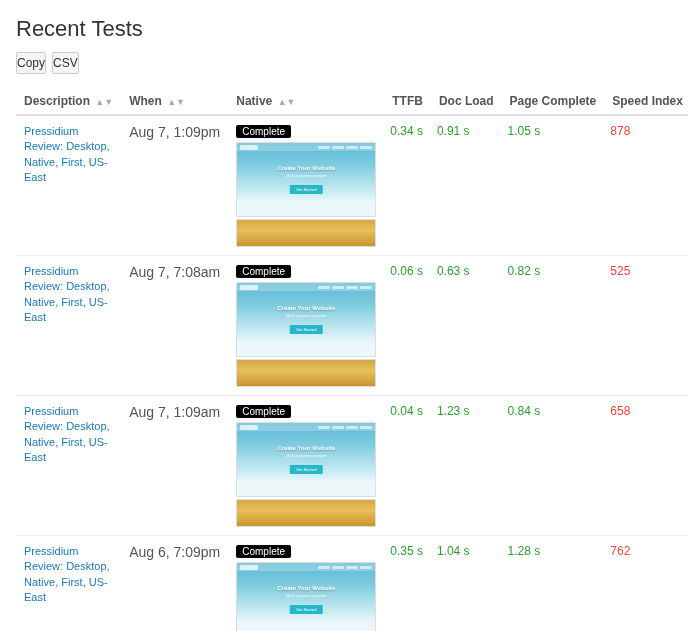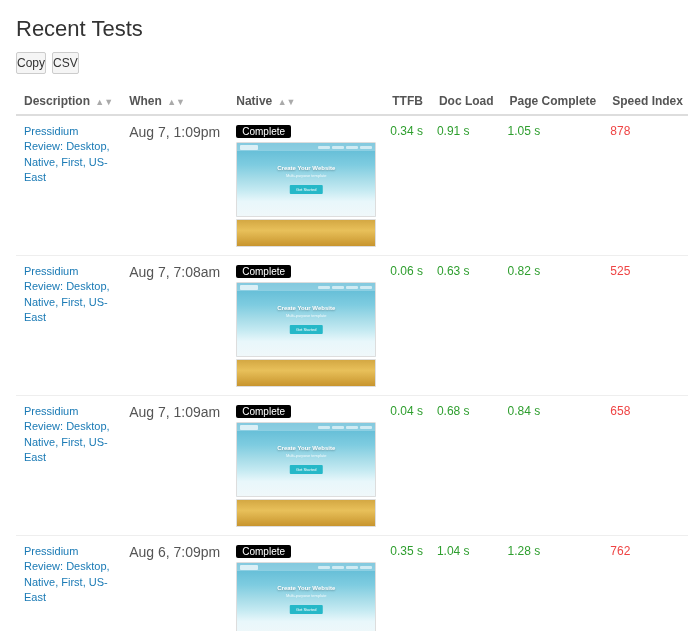--- a/index.html
+++ b/index.html
@@ -289,21 +289,21 @@
         <div class="screenshot-nav-item"></div>
       </div>
     </div>
     <div class="screenshot-text">Create Your Website</div>
     <div class="screenshot-subtitle">Multi-purpose template</div>
     <div class="screenshot-btn">Get Started</div>
   </div>
             <div class="screenshot-bottom"></div>
           </div></td>
         <td class="metric-cell green">0.04 s</td>
-        <td class="metric-cell green">0.68 s</td>
+        <td class="metric-cell green">1.23 s</td>
         <td class="metric-cell green">0.84 s</td>
         <td class="metric-cell black">658</td>
         <td class="metric-cell green">0.60 s</td>
       </tr>
       <tr>
         <td class="desc-cell"><a class="desc-link" href="#">Pressidium Review: Desktop, Native, First, US-East</a></td>
         <td class="when-cell">Aug 6, 7:09pm</td>
         <td class="status-cell"><div class="status-complete">Complete</div><div class="screenshot-container">
             <div class="screenshot-main">
     <div class="screenshot-bar">

